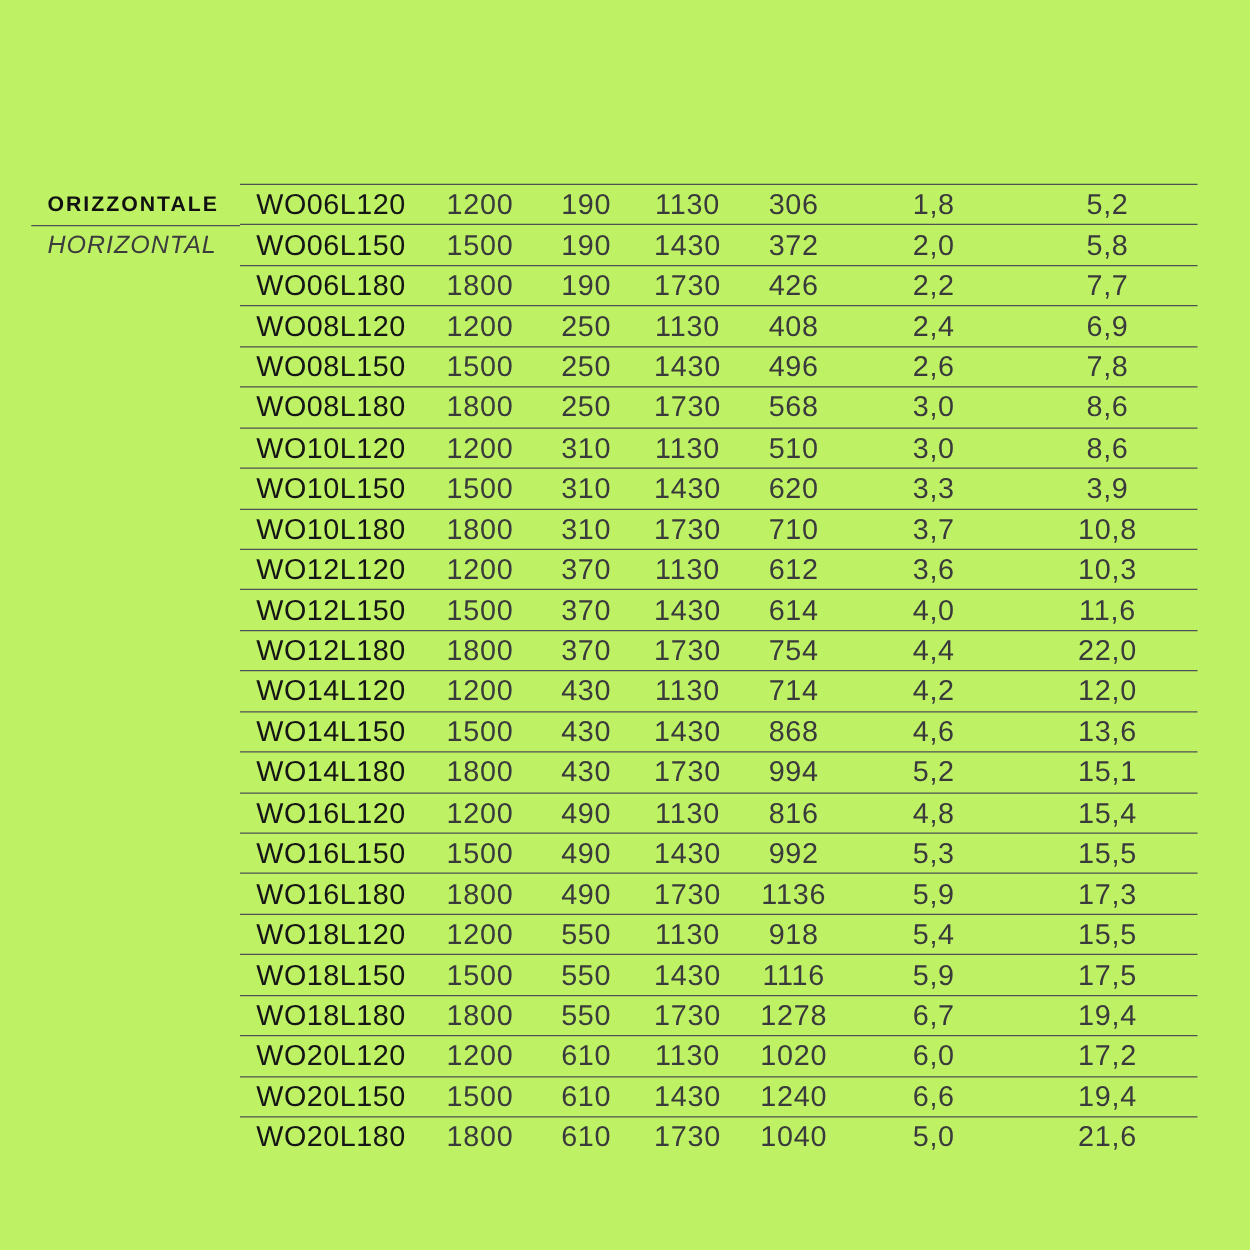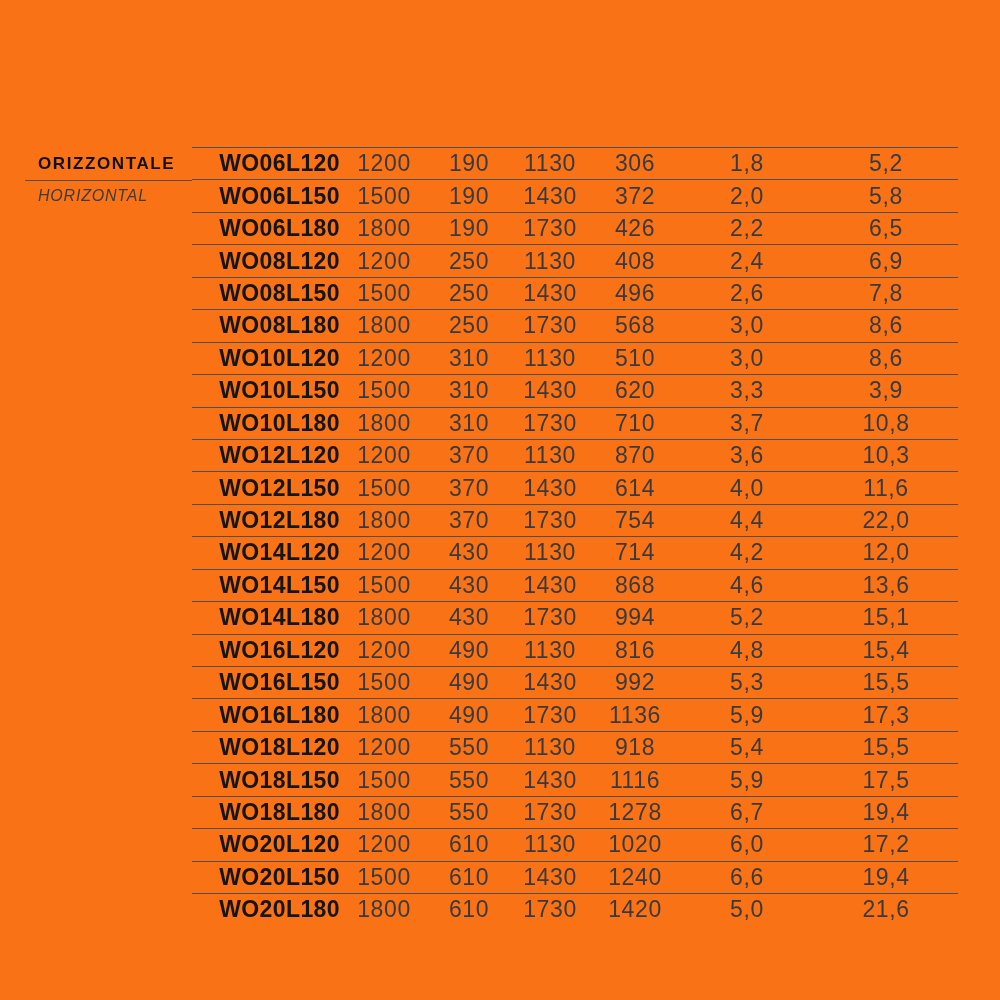--- a/index.html
+++ b/index.html
@@ -8,21 +8,21 @@
     --rule: #505052;
     --code: #151515;
     --value: #3a3a3c;
     --label: #111111;
     --sublabel: #3c3c3e;
   }
   .page {
     position: relative;
     width: 1000px;
     height: 1000px;
-    background: #f97316;
+    background: #bef264;
     overflow: hidden;
     font-family: "Liberation Sans", "DejaVu Sans", sans-serif;
   }
 
   
   .label-primary {
     position: absolute;
     left: 38px;
     top: 147px;
     height: 33px;
@@ -34,21 +34,21 @@
     color: var(--label);
     white-space: nowrap;
   }
   .label-secondary {
     position: absolute;
     left: 38px;
     top: 180px;
     height: 32px;
     display: flex;
     align-items: center;
-    font-size: 16px;
+    font-size: 20px;
     font-style: italic;
     letter-spacing: 0.8px;
     color: var(--sublabel);
     white-space: nowrap;
   }
   .label-rule {
     position: absolute;
     left: 25px;
     top: 179.5px;
     width: 167px;
@@ -71,24 +71,24 @@
     border-top: 1.5px solid var(--rule);
   }
   .cell {
     font-size: 23px;
     line-height: 1;
     white-space: nowrap;
     overflow: visible;
   }
   .cell.code {
     padding-left: 13px;
-    font-weight: 700;
+    font-weight: 400;
     letter-spacing: 0.4px;
     color: var(--code);
-    text-align: right;
+    text-align: left;
   }
   .cell.val {
     font-weight: 400;
     letter-spacing: 0.6px;
     color: var(--value);
     text-align: center;
   }
 </style>
 </head>
 <body>
@@ -121,21 +121,21 @@
     <div class="cell val">2,0</div>
     <div class="cell val">5,8</div>
   </div>
         <div class="t-row">
     <div class="cell code">WO06L180</div>
     <div class="cell val">1800</div>
     <div class="cell val">190</div>
     <div class="cell val">1730</div>
     <div class="cell val">426</div>
     <div class="cell val">2,2</div>
-    <div class="cell val">6,5</div>
+    <div class="cell val">7,7</div>
   </div>
         <div class="t-row">
     <div class="cell code">WO08L120</div>
     <div class="cell val">1200</div>
     <div class="cell val">250</div>
     <div class="cell val">1130</div>
     <div class="cell val">408</div>
     <div class="cell val">2,4</div>
     <div class="cell val">6,9</div>
   </div>
@@ -182,21 +182,21 @@
     <div class="cell val">1730</div>
     <div class="cell val">710</div>
     <div class="cell val">3,7</div>
     <div class="cell val">10,8</div>
   </div>
         <div class="t-row">
     <div class="cell code">WO12L120</div>
     <div class="cell val">1200</div>
     <div class="cell val">370</div>
     <div class="cell val">1130</div>
-    <div class="cell val">870</div>
+    <div class="cell val">612</div>
     <div class="cell val">3,6</div>
     <div class="cell val">10,3</div>
   </div>
         <div class="t-row">
     <div class="cell code">WO12L150</div>
     <div class="cell val">1500</div>
     <div class="cell val">370</div>
     <div class="cell val">1430</div>
     <div class="cell val">614</div>
     <div class="cell val">4,0</div>
@@ -308,20 +308,20 @@
     <div class="cell val">1430</div>
     <div class="cell val">1240</div>
     <div class="cell val">6,6</div>
     <div class="cell val">19,4</div>
   </div>
         <div class="t-row">
     <div class="cell code">WO20L180</div>
     <div class="cell val">1800</div>
     <div class="cell val">610</div>
     <div class="cell val">1730</div>
-    <div class="cell val">1420</div>
+    <div class="cell val">1040</div>
     <div class="cell val">5,0</div>
     <div class="cell val">21,6</div>
   </div>
       </div>
   </div>
 
 </div>
 
 </body></html>

